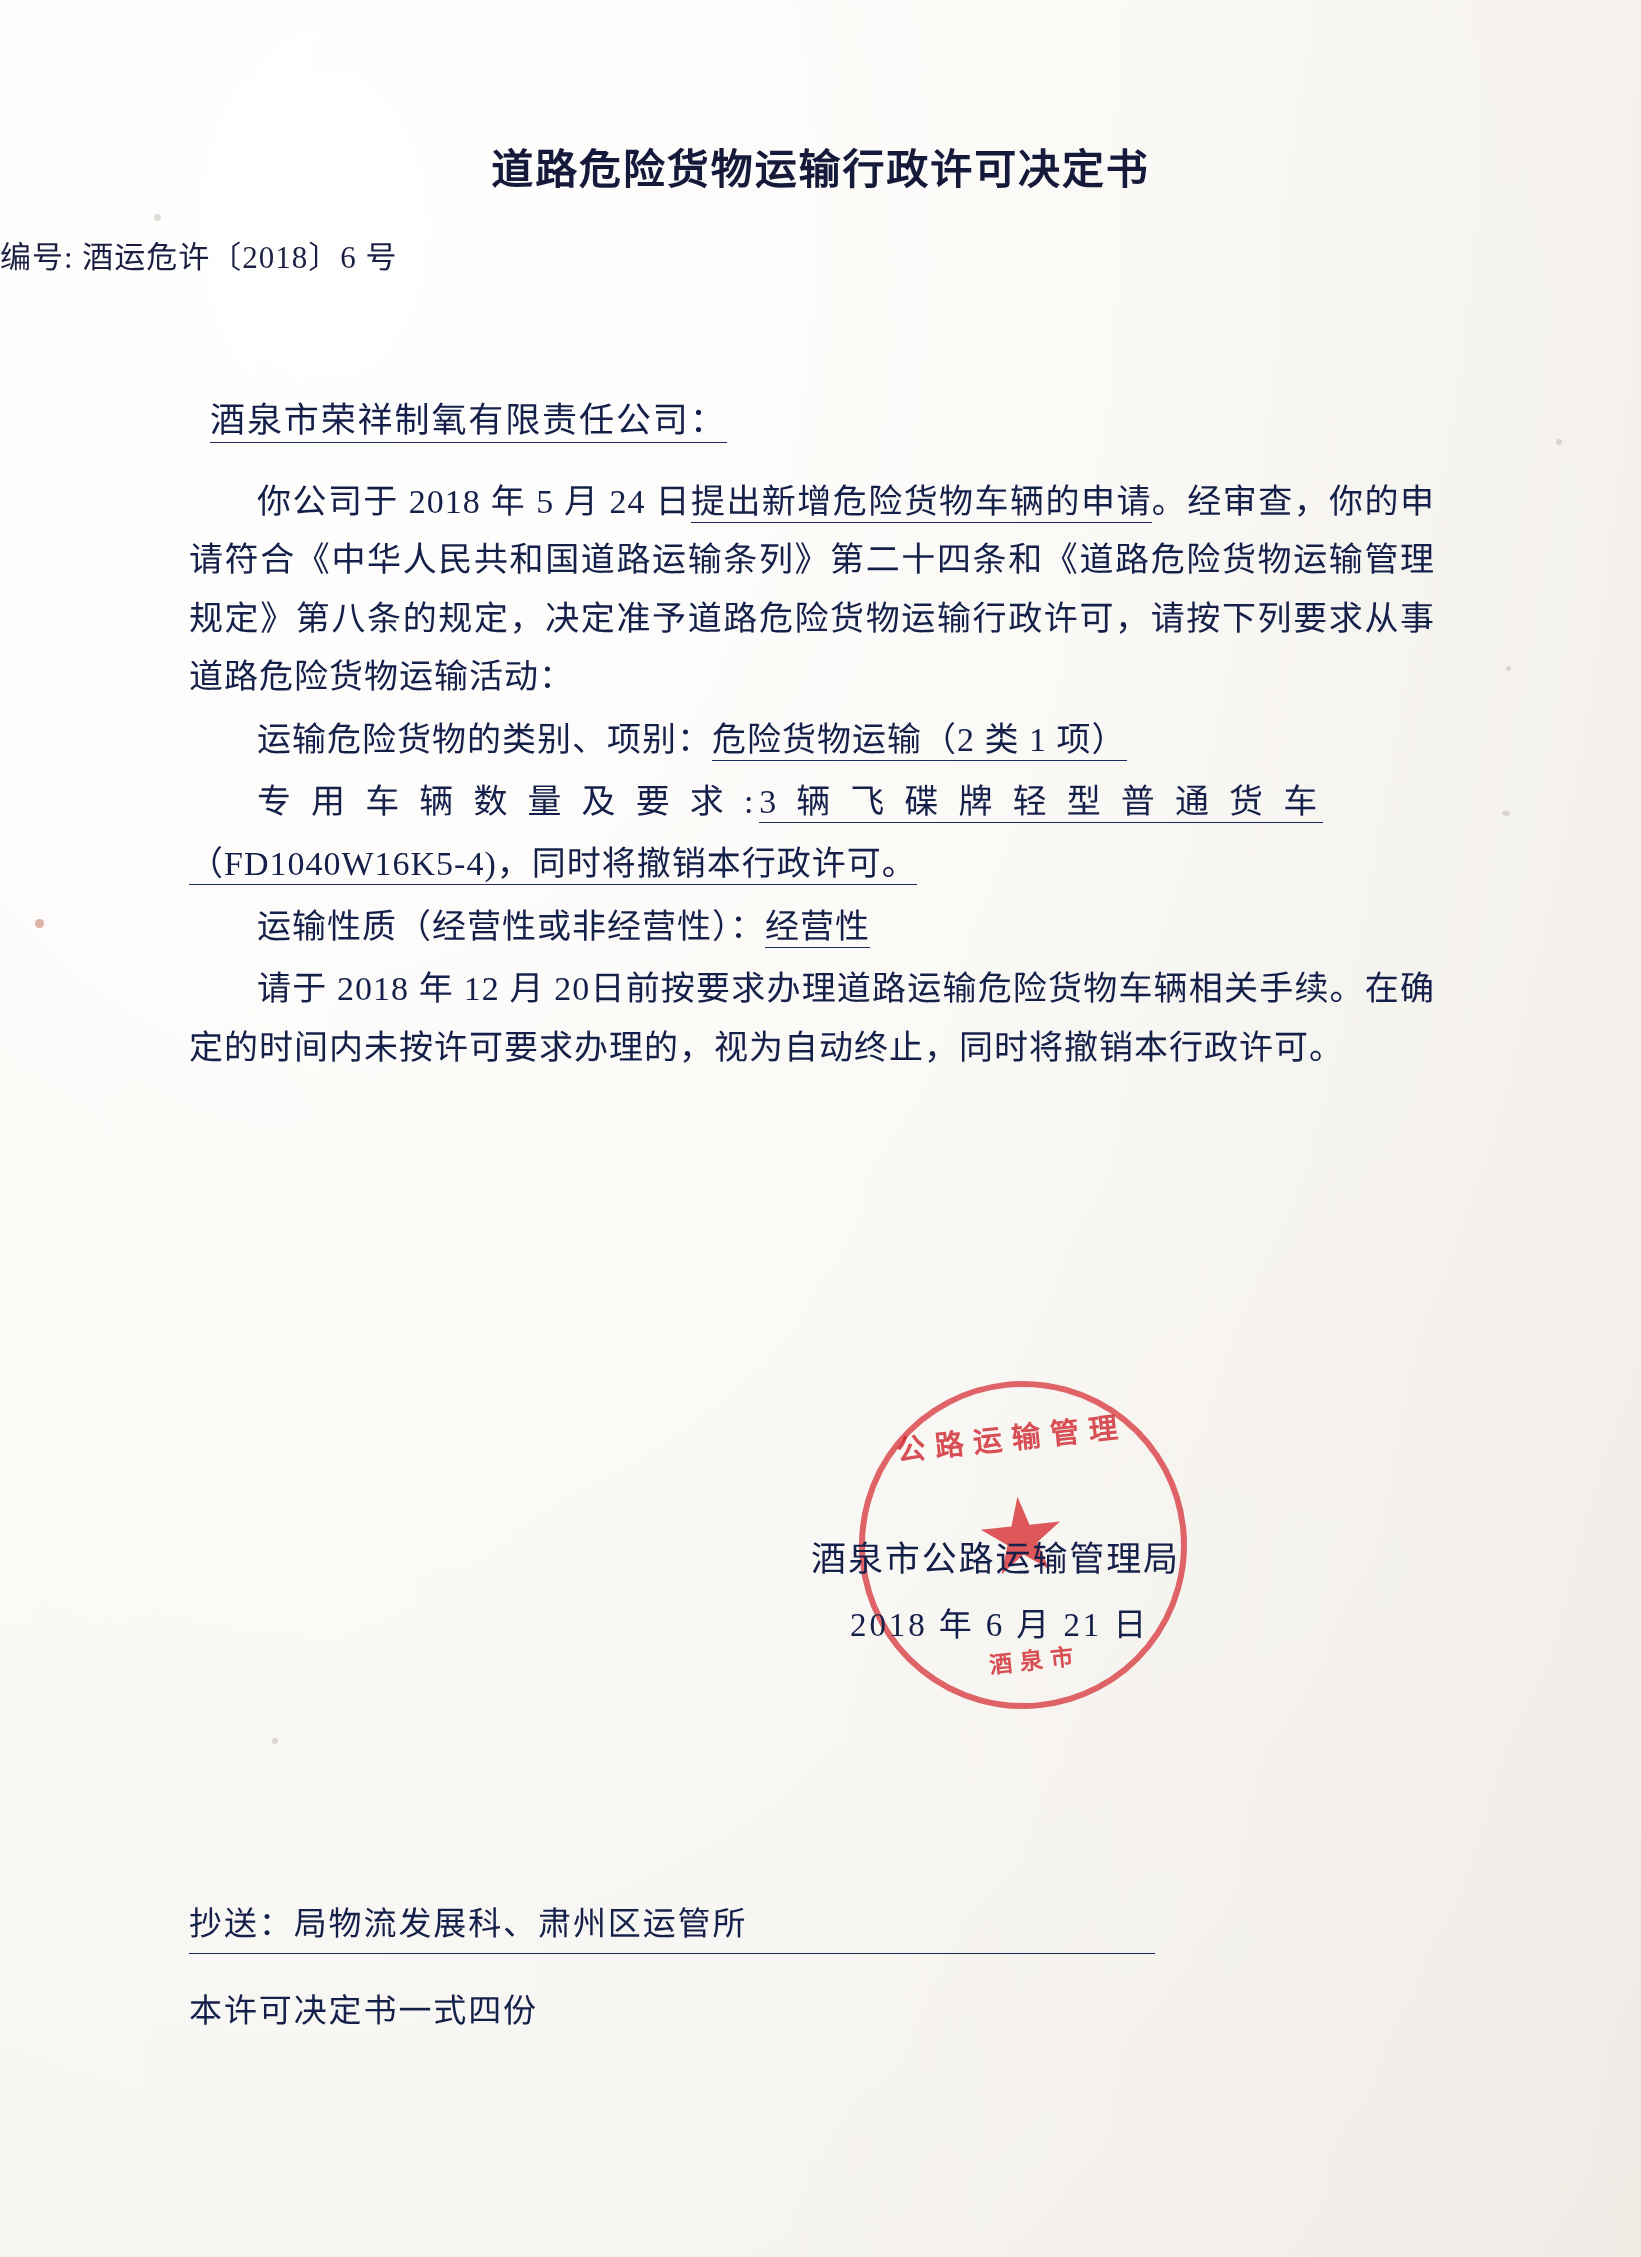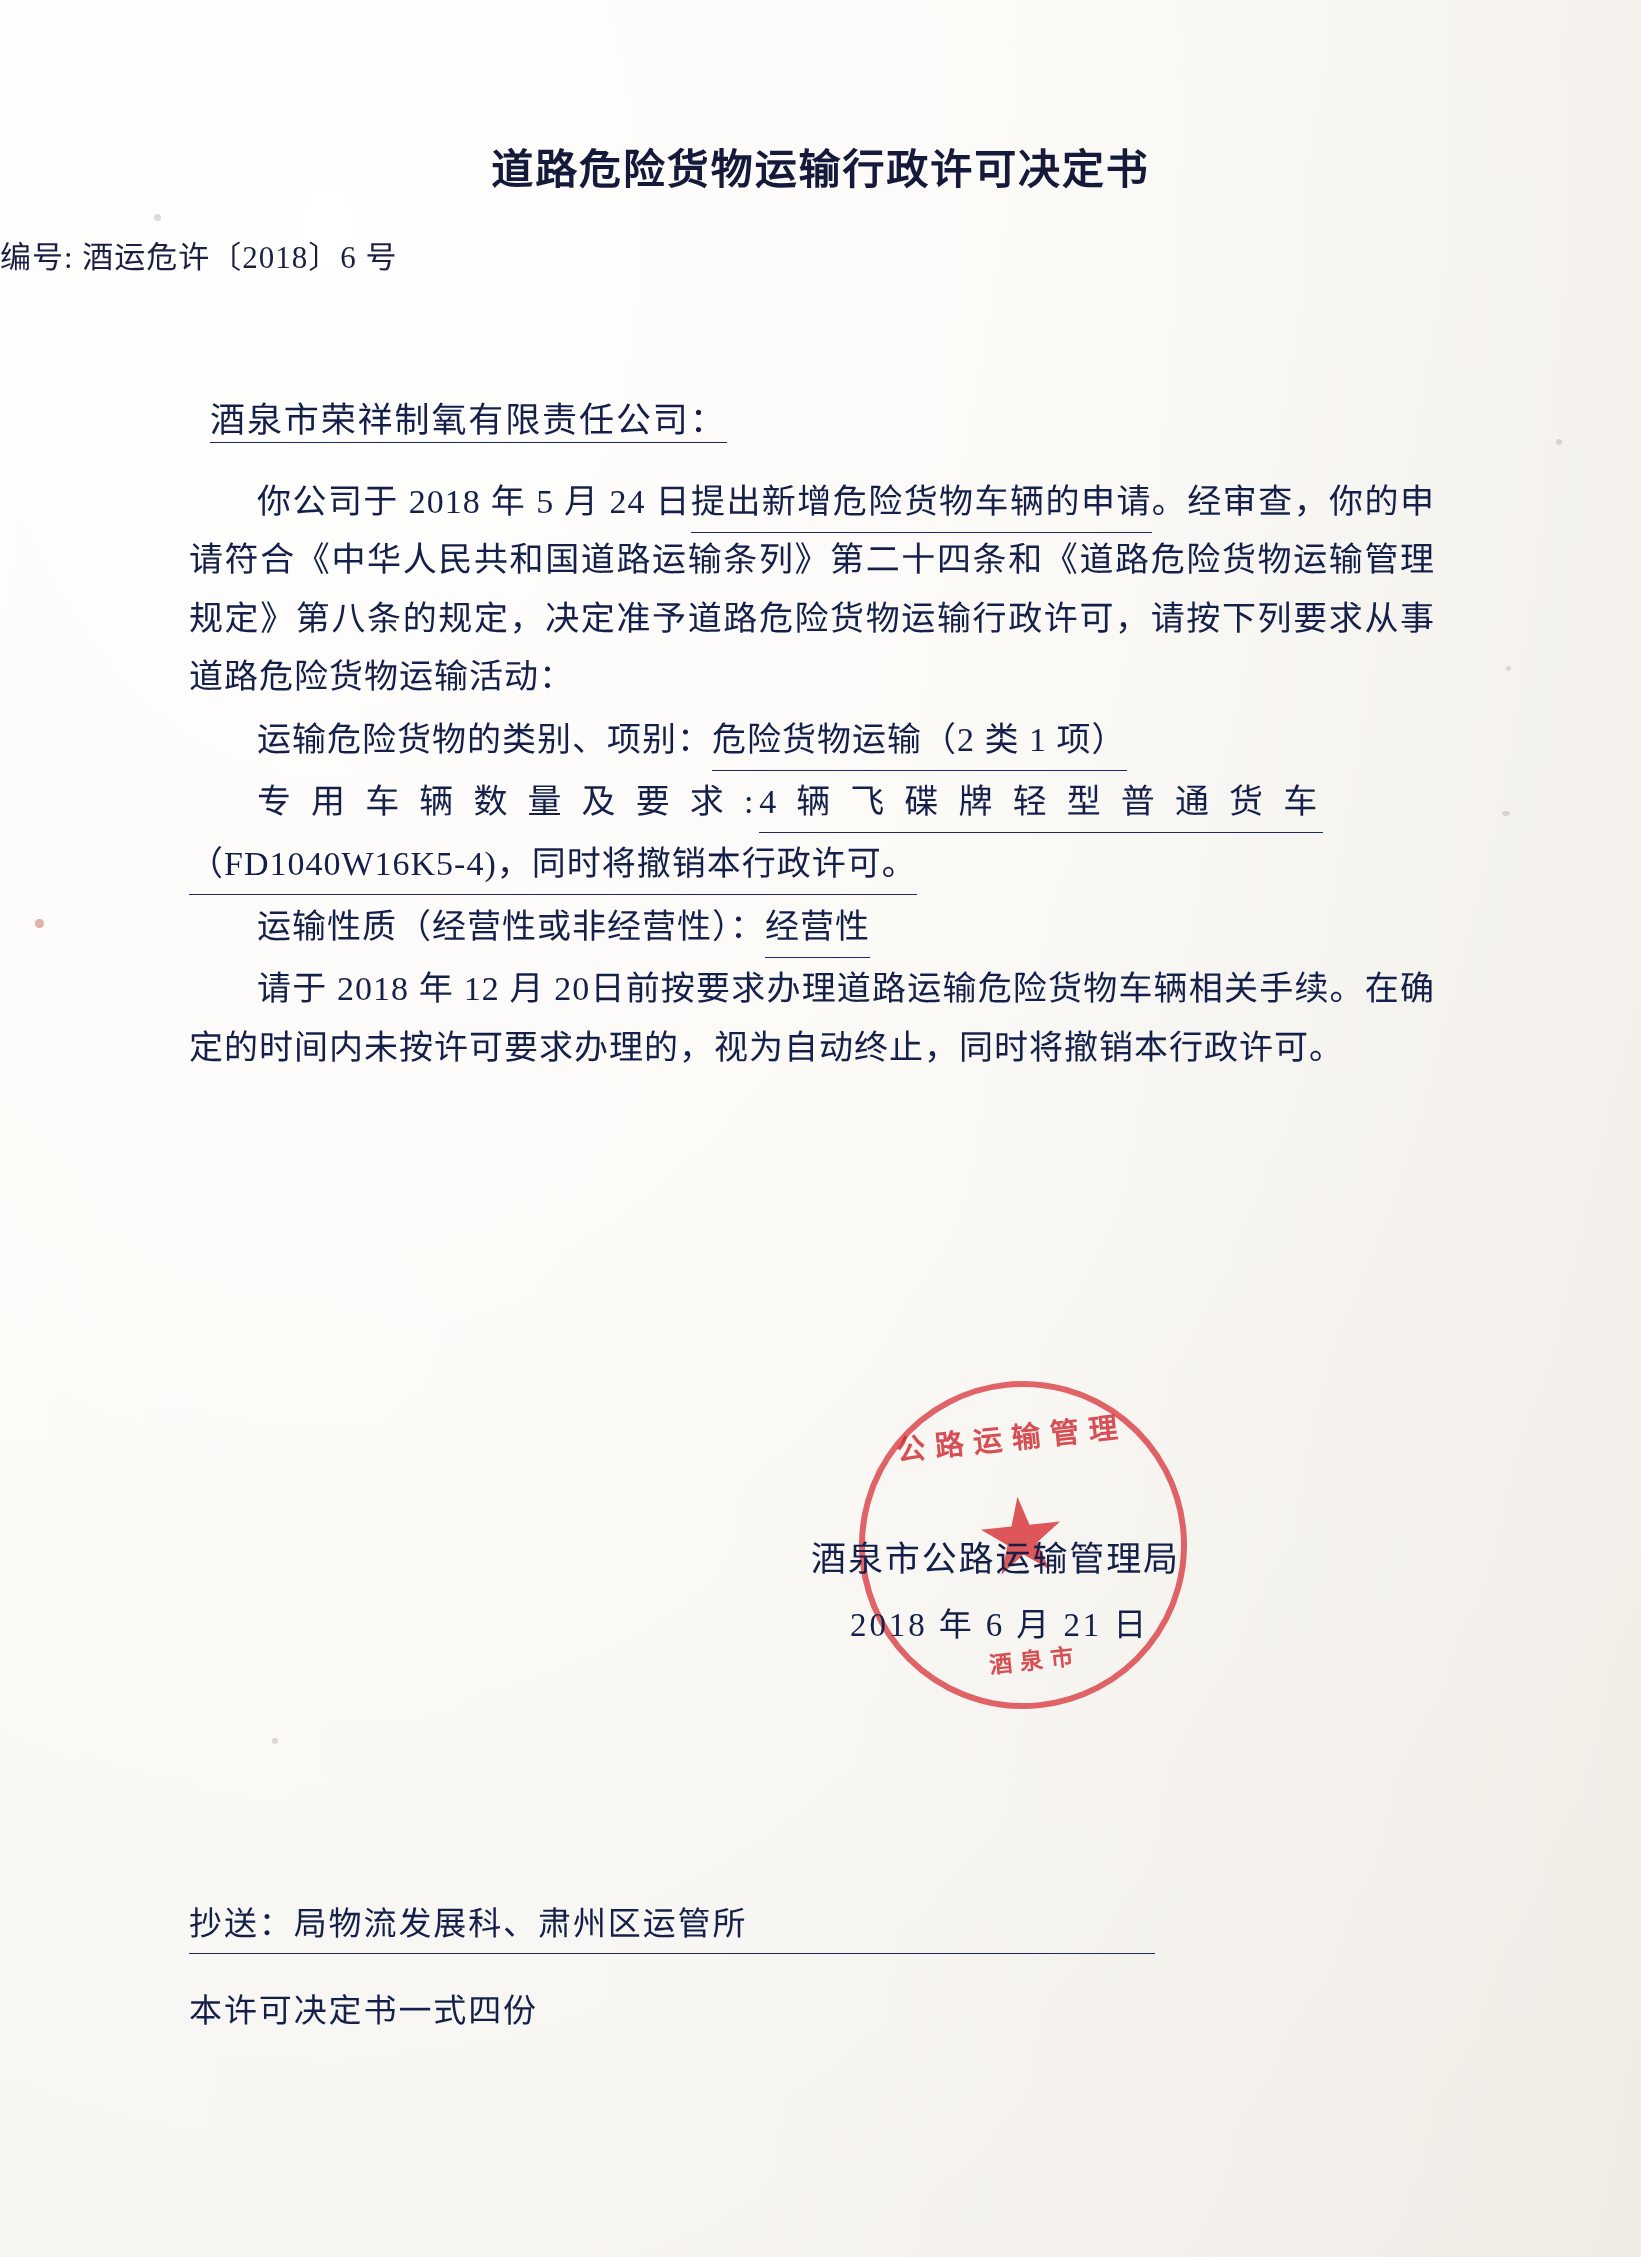--- a/index.html
+++ b/index.html
@@ -83,21 +83,21 @@
     letter-spacing: 1px;
     color: #15204a;
     text-align: justify;
   }
   .body-block p {
     margin: 0 0 3.9px 0;
   }
   .indent { text-indent: 2em; }
   .u {
     border-bottom: 1.9px solid #1d2a5c;
-    padding-bottom: 12px;
+    padding-bottom: 2px;
   }
   .spaced { letter-spacing: 5.8px; }
 
   .field-line {
     margin-top: 17.4px;
   }
 
   .signature {
     position: absolute;
     top: 1530px;
@@ -199,21 +199,21 @@
     <div class="body-block">
       <p class="indent">
         <span>你公司于 2018 年 5 月 24 日</span><span class="u">提出新增危险货物车辆的申请</span><span>。经审查，你的申请符合《中华人民共和国道路运输条列》第二十四条和《道路危险货物运输管理规定》第八条的规定，决定准予道路危险货物运输行政许可，请按下列要求从事道路危险货物运输活动：</span>
       </p>
 
       <p class="indent field-line">
         <span>运输危险货物的类别、项别：</span><span class="u">危险货物运输（2 类 1 项）</span>
       </p>
 
       <p class="indent field-line">
-        <span class="spaced">专 用 车 辆 数 量 及 要 求 :</span><span class="u spaced">4 辆 飞 碟 牌 轻 型 普 通 货 车</span>
+        <span class="spaced">专 用 车 辆 数 量 及 要 求 :</span><span class="u spaced">3 辆 飞 碟 牌 轻 型 普 通 货 车</span>
       </p>
       <p>
         <span class="u">（FD1040W16K5-4)</span><span class="u">，同时将撤销本行政许可。</span>
       </p>
 
       <p class="indent field-line">
         <span>运输性质（经营性或非经营性）：</span><span class="u">经营性</span>
       </p>
 
       <p class="indent field-line">请于 2018 年 12 月 20日前按要求办理道路运输危险货物车辆相关手续。在确定的时间内未按许可要求办理的，视为自动终止，同时将撤销本行政许可。</p>

